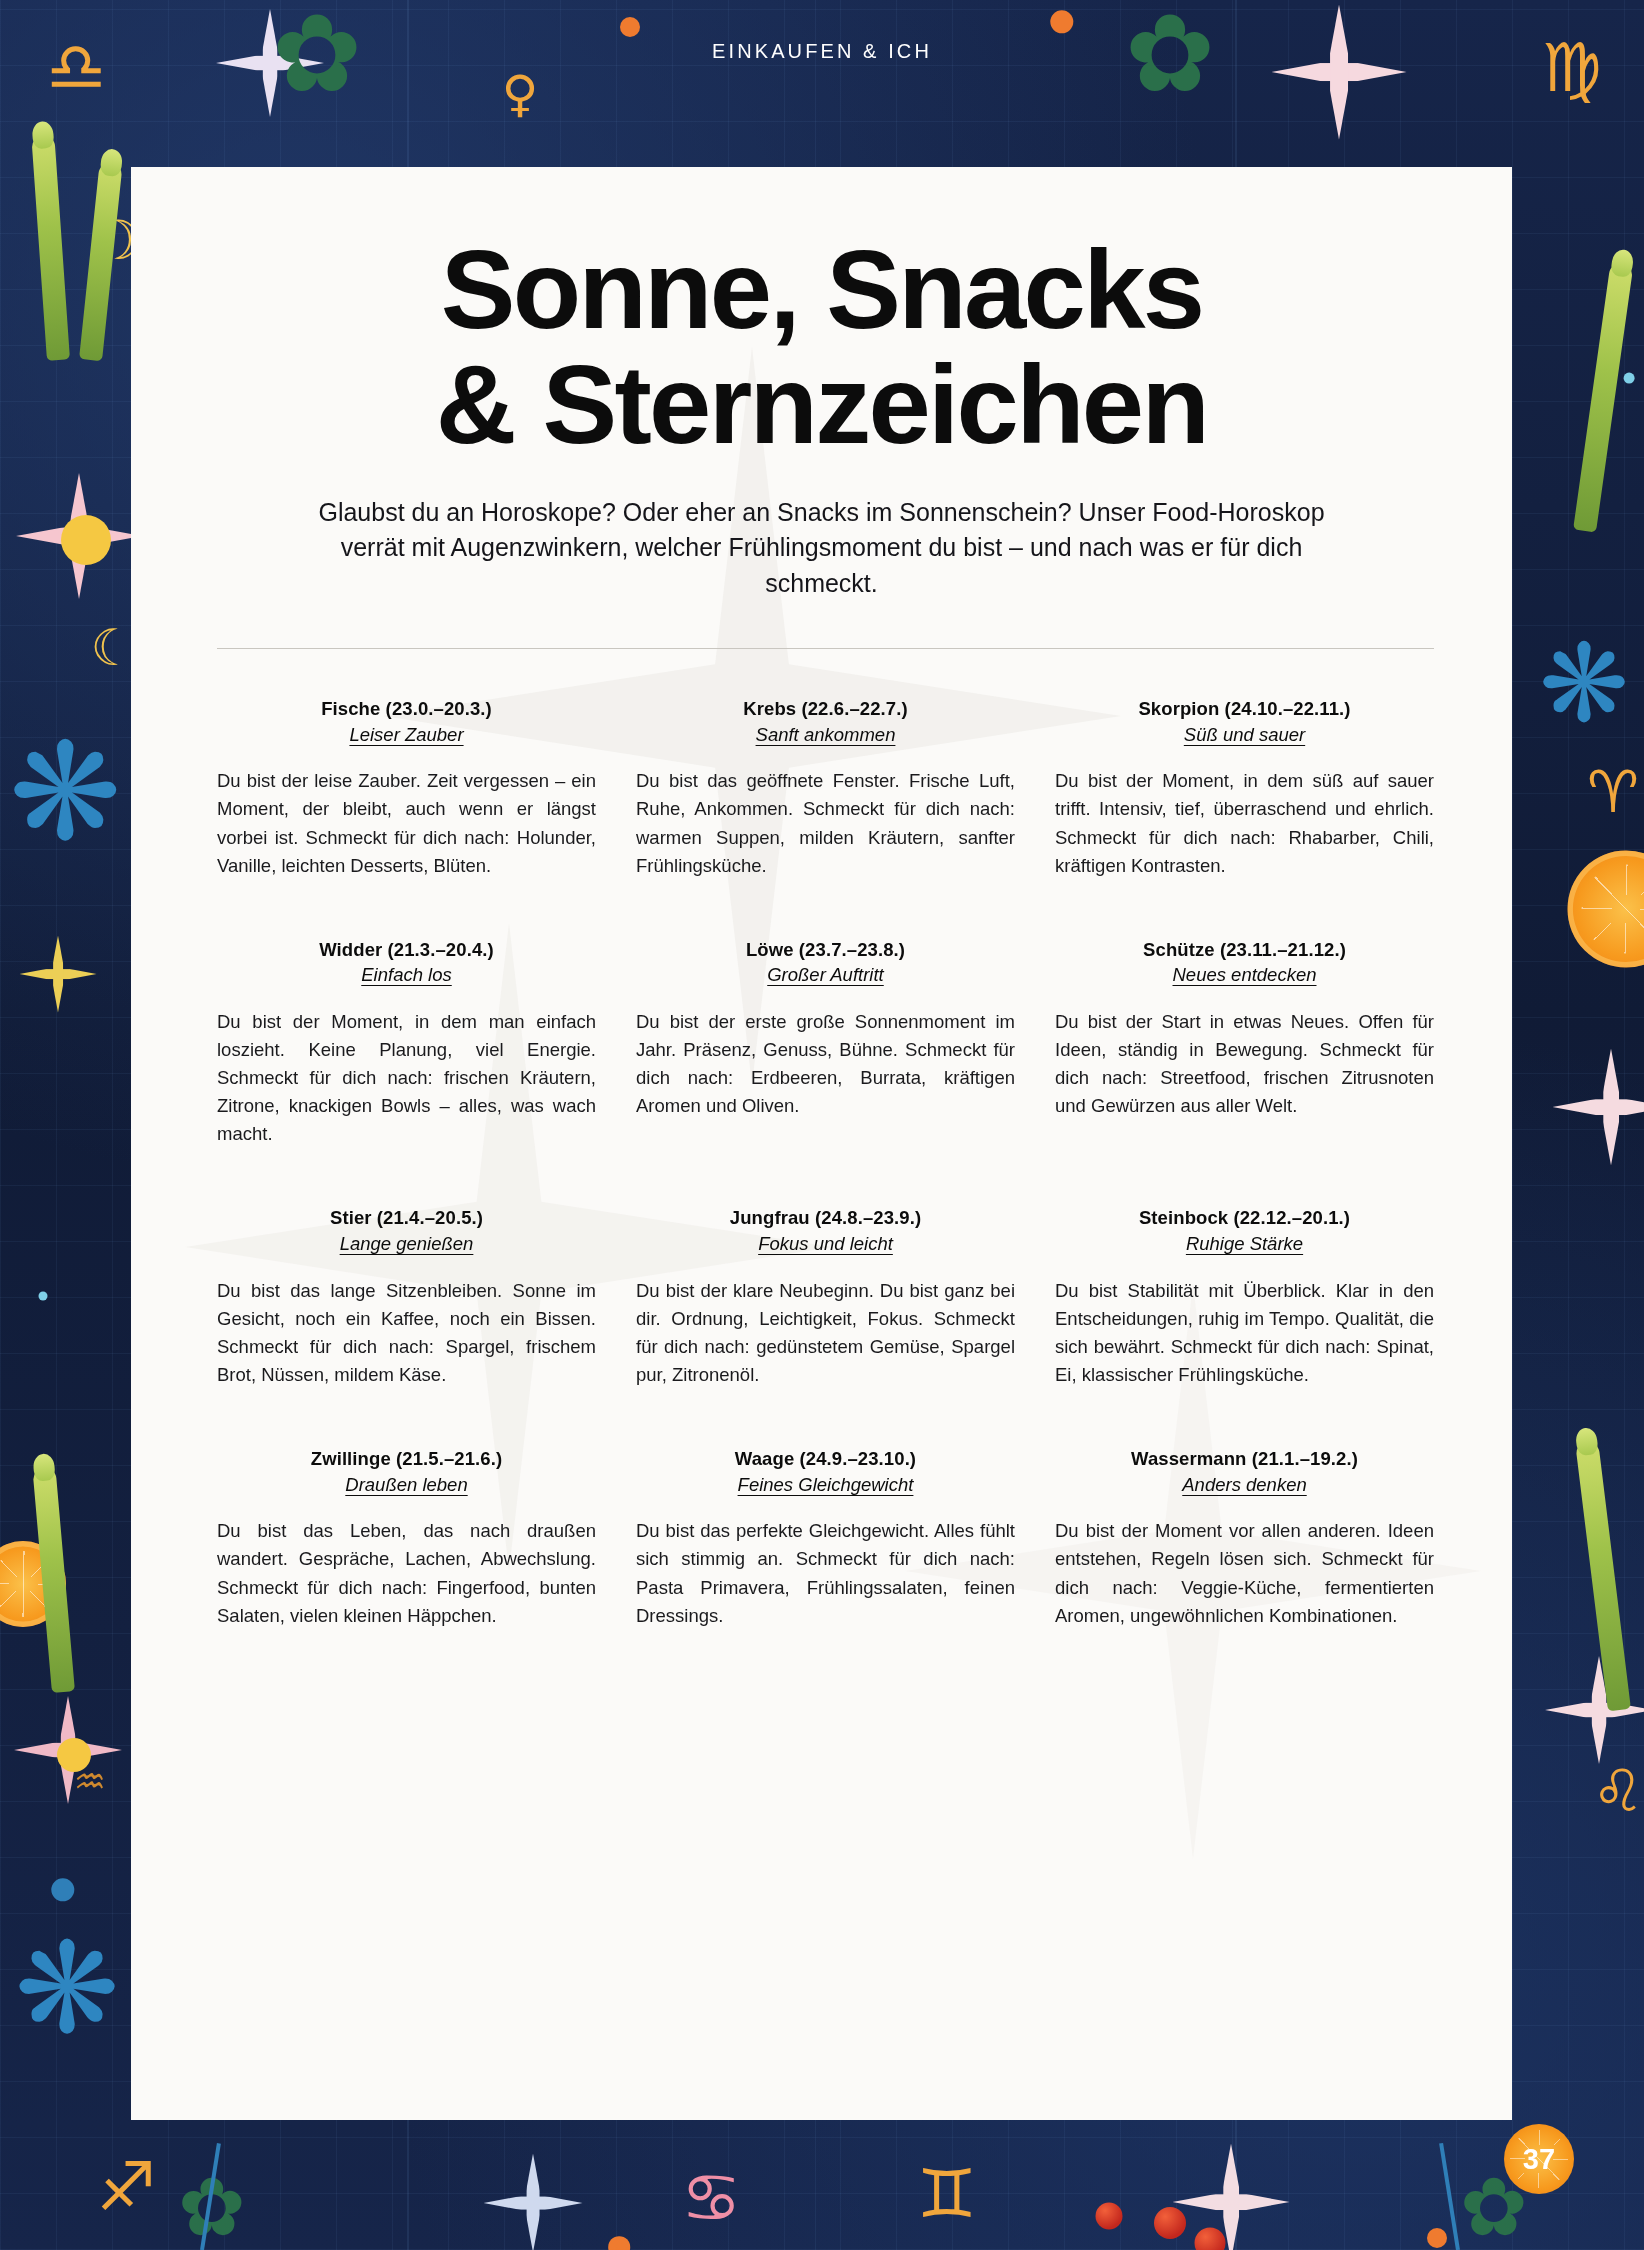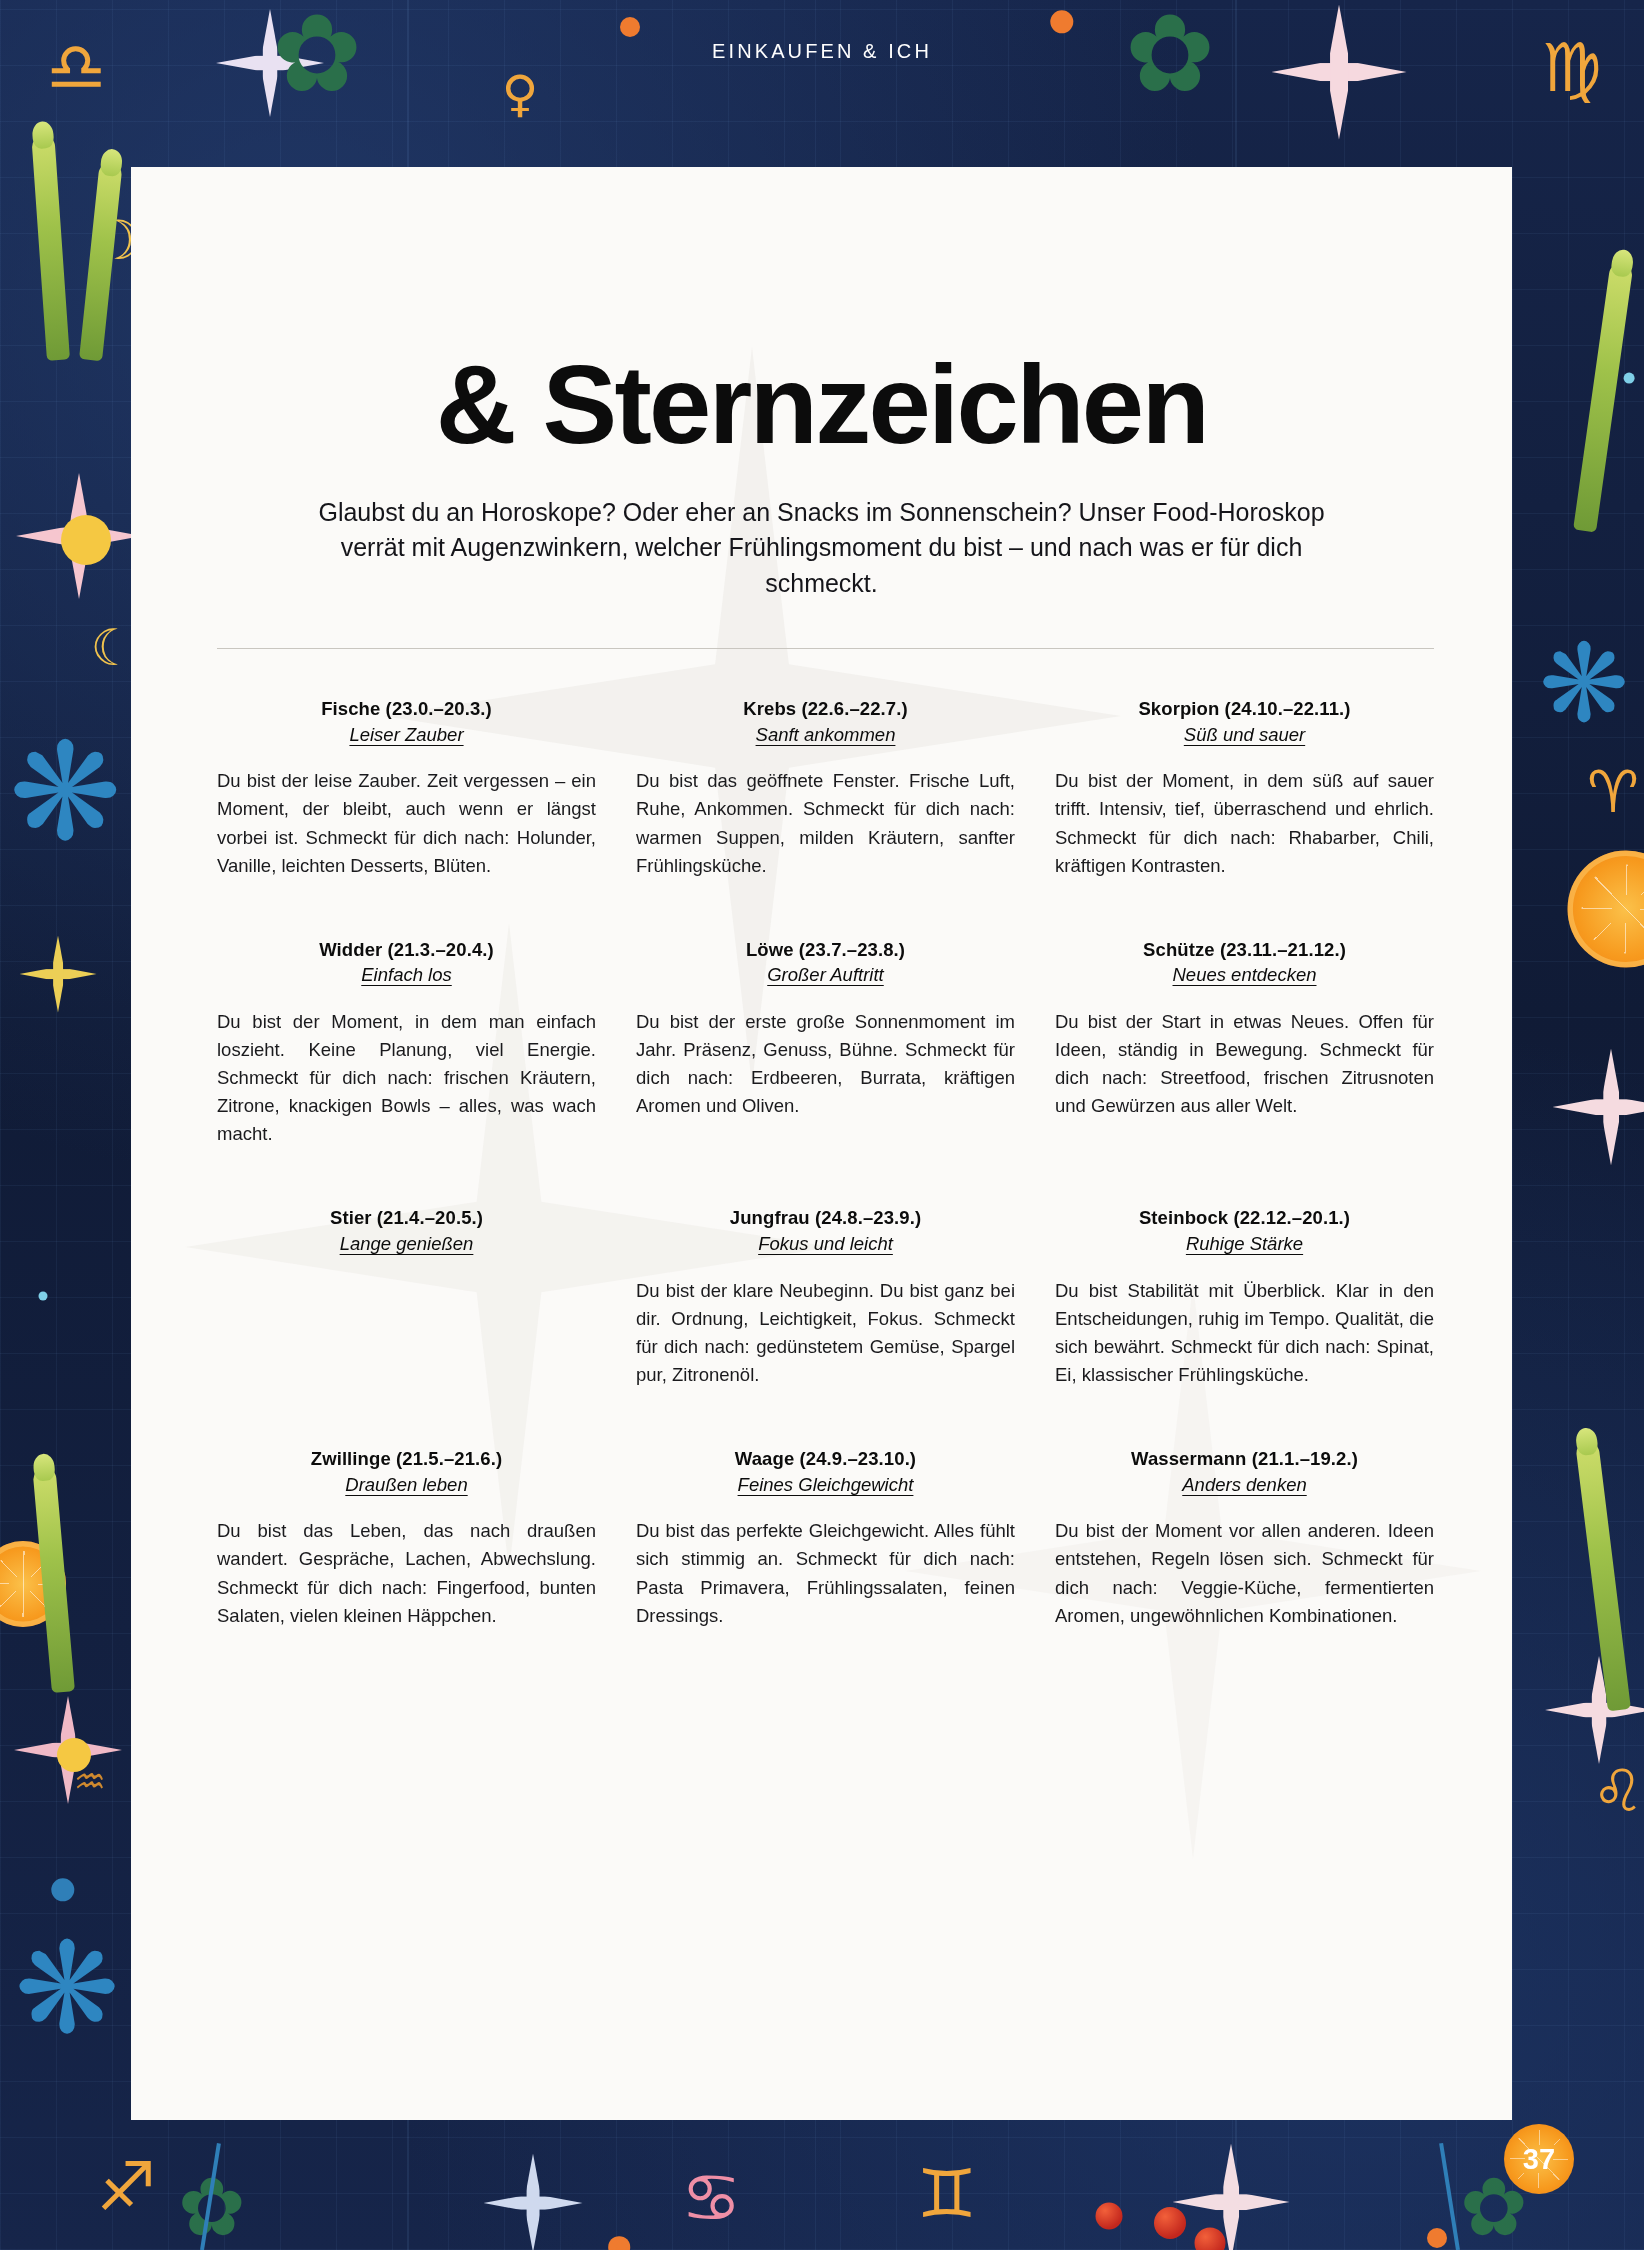--- a/index.html
+++ b/index.html
@@ -351,21 +351,21 @@
     </svg>
     <svg class="card-star" style="left:54px; top:684px; width:648px; height:792px;" viewBox="0 0 100 100">
       <path d="M50 0 L55 43 L100 50 L55 57 L50 100 L45 57 L0 50 L45 43 Z" fill="#eceae5" opacity="0.9"></path>
     </svg>
     <svg class="card-star" style="left:774px; top:1044px; width:576px; height:720px;" viewBox="0 0 100 100">
       <path d="M50 0 L55 43 L100 50 L55 57 L50 100 L45 57 L0 50 L45 43 Z" fill="#efedea" opacity="0.9"></path>
     </svg>
 
     <div id="card-inner">
       <h1 id="title">
-        <br>
+        <span>Sonne, Snacks</span><br>
         <span>&amp; Sternzeichen</span>
       </h1>
 
       <p id="deck">Glaubst du an Horoskope? Oder eher an Snacks im Sonnenschein? Unser Food-Horoskop verrät mit Augenzwinkern, welcher Frühlingsmoment du bist – und nach was er für dich schmeckt.</p>
 
       <div id="rule"></div>
 
       <div id="grid">
 
         <div class="sign">
@@ -400,20 +400,21 @@
 
         <div class="sign">
           <div class="sign-head">Schütze (23.11.–21.12.)</div>
           <div class="sign-sub">Neues entdecken</div>
           <div class="sign-body">Du bist der Start in etwas Neues. Offen für Ideen, ständig in Bewegung. Schmeckt für dich nach: Streetfood, frischen Zitrusnoten und Gewürzen aus aller Welt.</div>
         </div>
 
         <div class="sign">
           <div class="sign-head">Stier (21.4.–20.5.)</div>
           <div class="sign-sub">Lange genießen</div>
+          <div class="sign-body">Du bist das lange Sitzenbleiben. Sonne im Gesicht, noch ein Kaffee, noch ein Bissen. Schmeckt für dich nach: Spargel, frischem Brot, Nüssen, mildem Käse.</div>
         </div>
 
         <div class="sign">
           <div class="sign-head">Jungfrau (24.8.–23.9.)</div>
           <div class="sign-sub">Fokus und leicht</div>
           <div class="sign-body">Du bist der klare Neubeginn. Du bist ganz bei dir. Ordnung, Leichtigkeit, Fokus. Schmeckt für dich nach: gedünstetem Gemüse, Spargel pur, Zitronenöl.</div>
         </div>
 
         <div class="sign">
           <div class="sign-head">Steinbock (22.12.–20.1.)</div>

